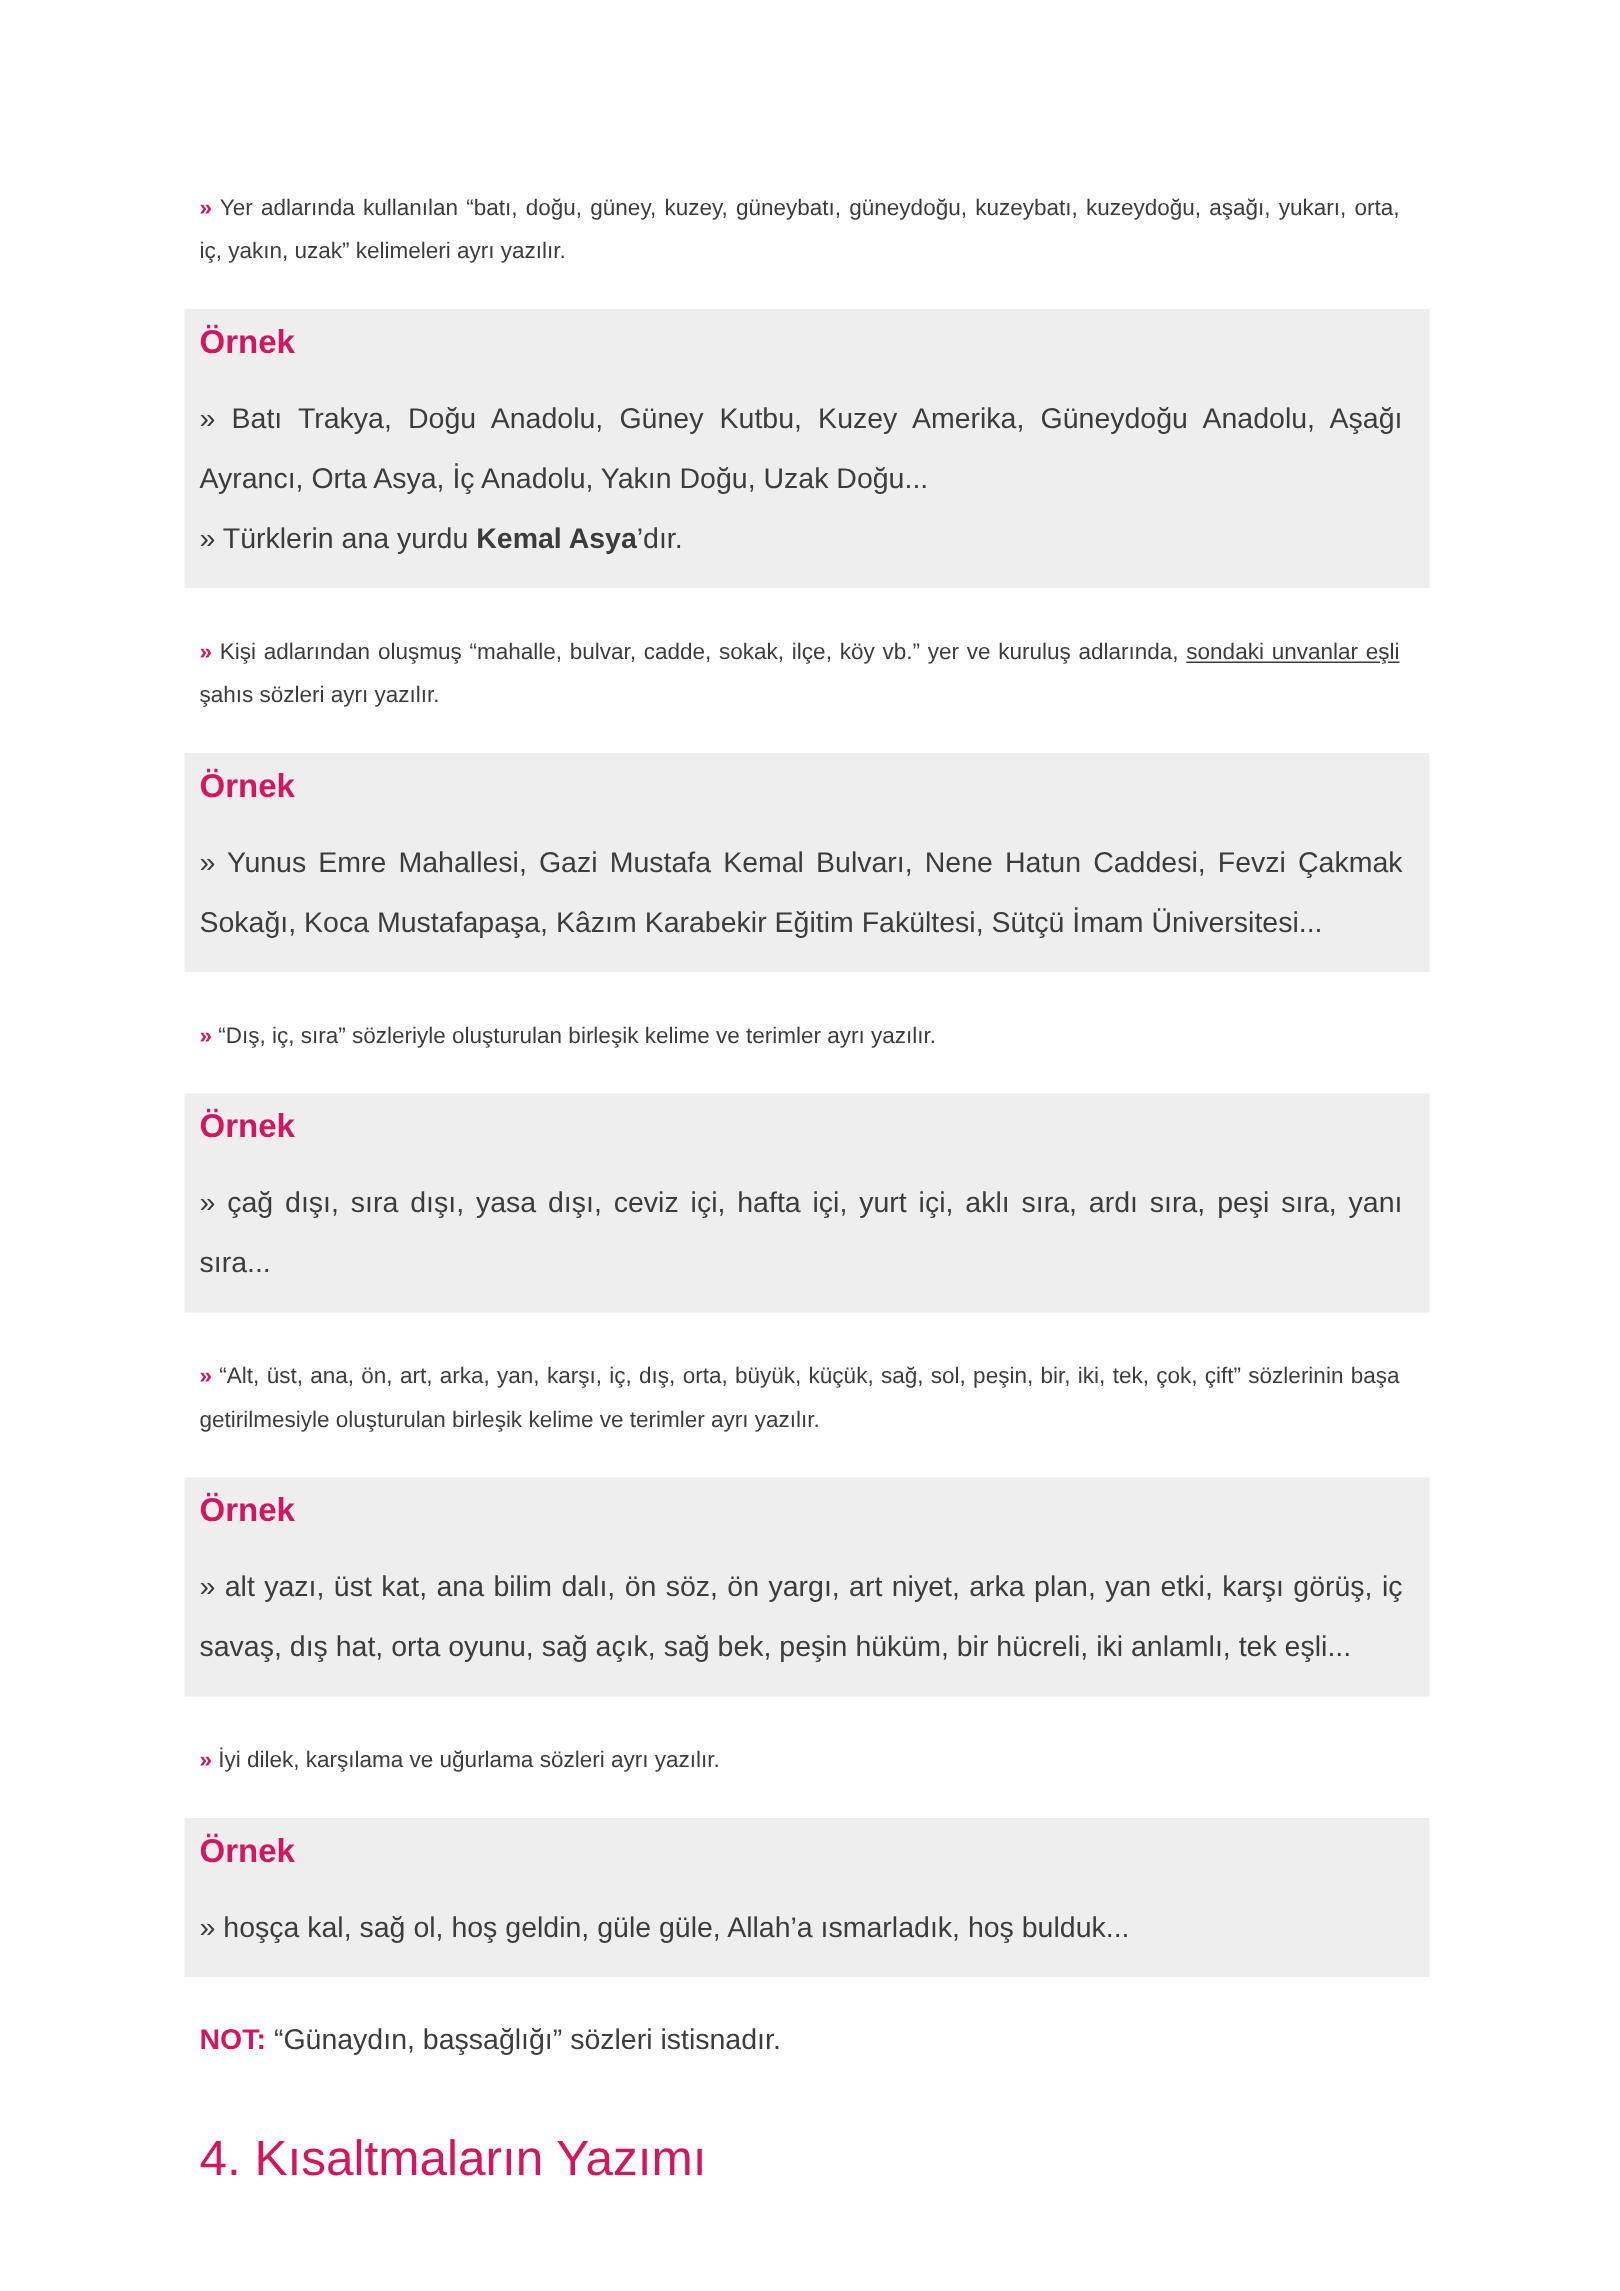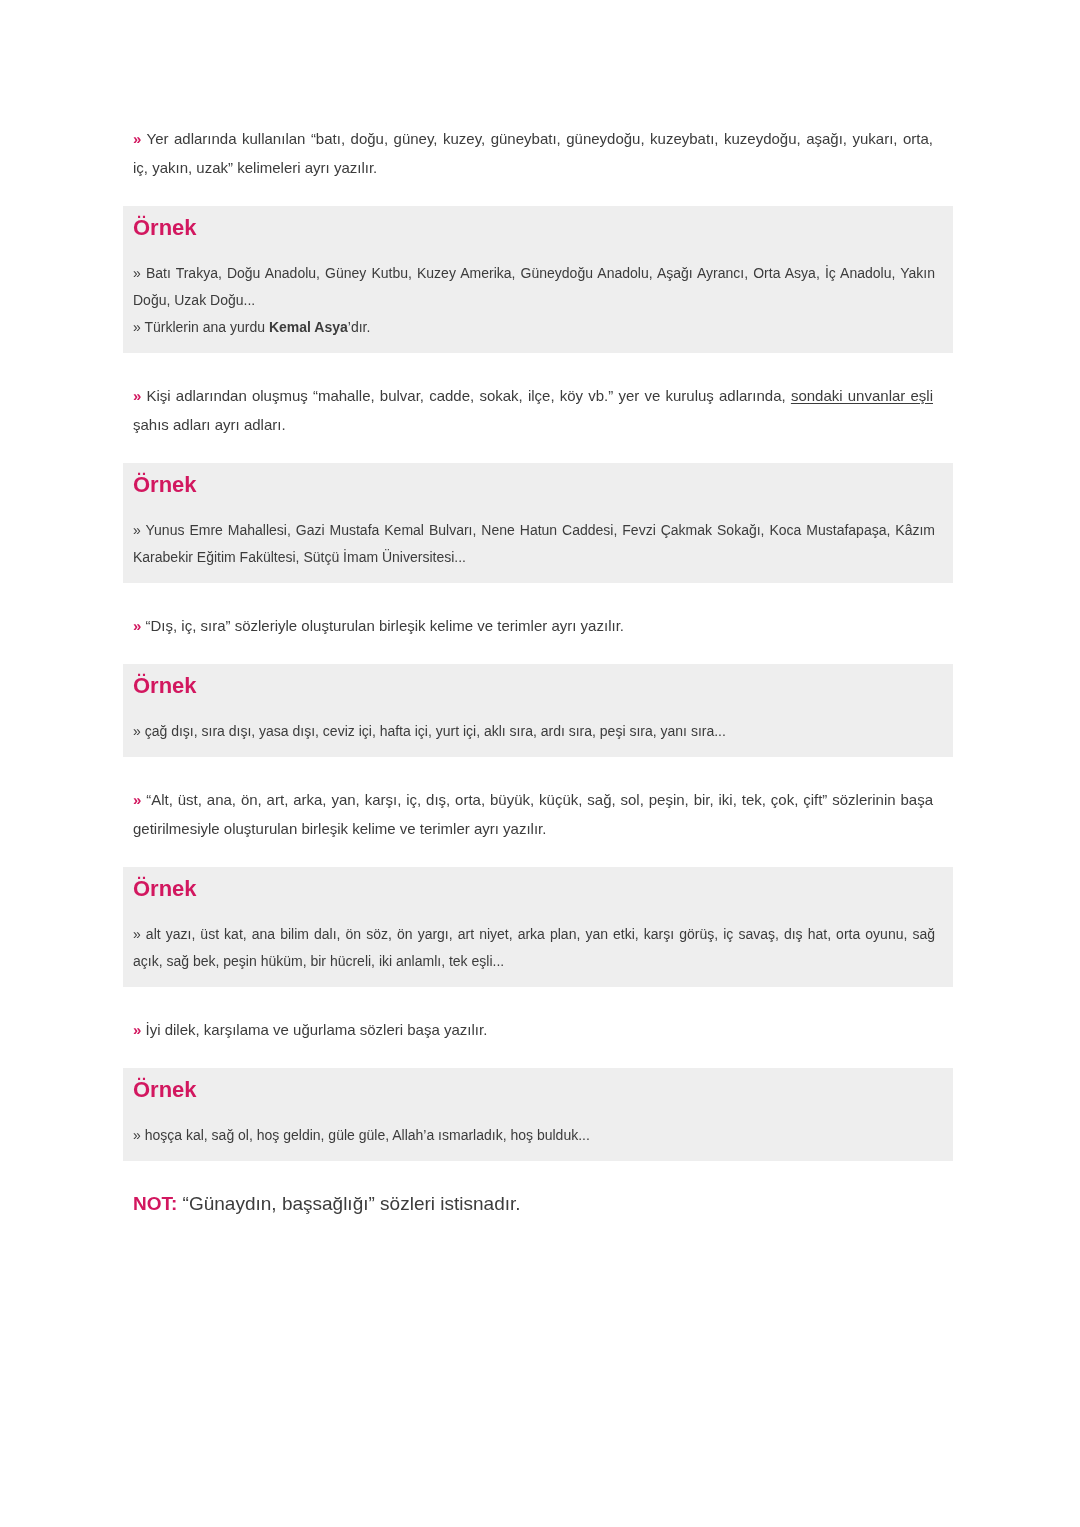--- a/index.html
+++ b/index.html
@@ -39,22 +39,22 @@
   }
   .ornek {
     color: #d2175f;
     font-size: 22px;
     line-height: 24px;
     font-weight: 700;
     margin: 0 0 20px 0;
   }
   .ex-line {
     margin: 0;
-    font-size: 14px;
-    line-height: 27px;
+    font-size: 19px;
+    line-height: 40px;
     text-align: justify;
   }
   .ex-line .marker {
     color: #3c3c3c;
     font-weight: 400;
   }
   .underlined {
     text-decoration: underline;
     text-underline-offset: 2px;
   }
@@ -82,44 +82,45 @@
 <div class="page">
 
   <p class="rule"><span class="marker">»</span><span> Yer adlarında kullanılan “batı, doğu, güney, kuzey, güneybatı, güneydoğu, kuzeybatı, kuzeydoğu, aşağı, yukarı, orta, iç, yakın, uzak” kelimeleri ayrı yazılır.</span></p>
 
   <section class="example-box">
     <h3 class="ornek">Örnek</h3>
     <p class="ex-line"><span class="marker">»</span><span> Batı Trakya, Doğu Anadolu, Güney Kutbu, Kuzey Amerika, Güneydoğu Anadolu, Aşağı Ayrancı, Orta Asya, İç Anadolu, Yakın Doğu, Uzak Doğu...</span></p>
     <p class="ex-line"><span class="marker">»</span><span> Türklerin ana yurdu </span><strong>Kemal Asya</strong><span>’dır.</span></p>
   </section>
 
-  <p class="rule"><span class="marker">»</span><span> Kişi adlarından oluşmuş “mahalle, bulvar, cadde, sokak, ilçe, köy vb.” yer ve kuruluş adlarında, </span><span class="underlined">sondaki unvanlar eşli</span><span> şahıs adları ayrı adları.</span></p>
+  <p class="rule"><span class="marker">»</span><span> Kişi adlarından oluşmuş “mahalle, bulvar, cadde, sokak, ilçe, köy vb.” yer ve kuruluş adlarında, </span><span class="underlined">sondaki unvanlar eşli</span><span> şahıs sözleri ayrı yazılır.</span></p>
 
   <section class="example-box">
     <h3 class="ornek">Örnek</h3>
     <p class="ex-line"><span class="marker">»</span><span> Yunus Emre Mahallesi, Gazi Mustafa Kemal Bulvarı, Nene Hatun Caddesi, Fevzi Çakmak Sokağı, Koca Mustafapaşa, Kâzım Karabekir Eğitim Fakültesi, Sütçü İmam Üniversitesi...</span></p>
   </section>
 
   <p class="rule"><span class="marker">»</span><span> “Dış, iç, sıra” sözleriyle oluşturulan birleşik kelime ve terimler ayrı yazılır.</span></p>
 
   <section class="example-box">
     <h3 class="ornek">Örnek</h3>
     <p class="ex-line"><span class="marker">»</span><span> çağ dışı, sıra dışı, yasa dışı, ceviz içi, hafta içi, yurt içi, aklı sıra, ardı sıra, peşi sıra, yanı sıra...</span></p>
   </section>
 
   <p class="rule"><span class="marker">»</span><span> “Alt, üst, ana, ön, art, arka, yan, karşı, iç, dış, orta, büyük, küçük, sağ, sol, peşin, bir, iki, tek, çok, çift” sözlerinin başa getirilmesiyle oluşturulan birleşik kelime ve terimler ayrı yazılır.</span></p>
 
   <section class="example-box">
     <h3 class="ornek">Örnek</h3>
     <p class="ex-line"><span class="marker">»</span><span> alt yazı, üst kat, ana bilim dalı, ön söz, ön yargı, art niyet, arka plan, yan etki, karşı görüş, iç savaş, dış hat, orta oyunu, sağ açık, sağ bek, peşin hüküm, bir hücreli, iki anlamlı, tek eşli...</span></p>
   </section>
 
-  <p class="rule"><span class="marker">»</span><span> İyi dilek, karşılama ve uğurlama sözleri başa yazılır.</span></p>
+  <p class="rule"><span class="marker">»</span><span> İyi dilek, karşılama ve uğurlama sözleri ayrı yazılır.</span></p>
 
   <section class="example-box">
     <h3 class="ornek">Örnek</h3>
     <p class="ex-line"><span class="marker">»</span><span> hoşça kal, sağ ol, hoş geldin, güle güle, Allah’a ısmarladık, hoş bulduk...</span></p>
   </section>
 
   <p class="note"><span class="note-label">NOT:</span><span> “Günaydın, başsağlığı” sözleri istisnadır.</span></p>
 
+  <h2 class="section-heading">4. Kısaltmaların Yazımı</h2>
 
 </div>
 
 </body></html>

